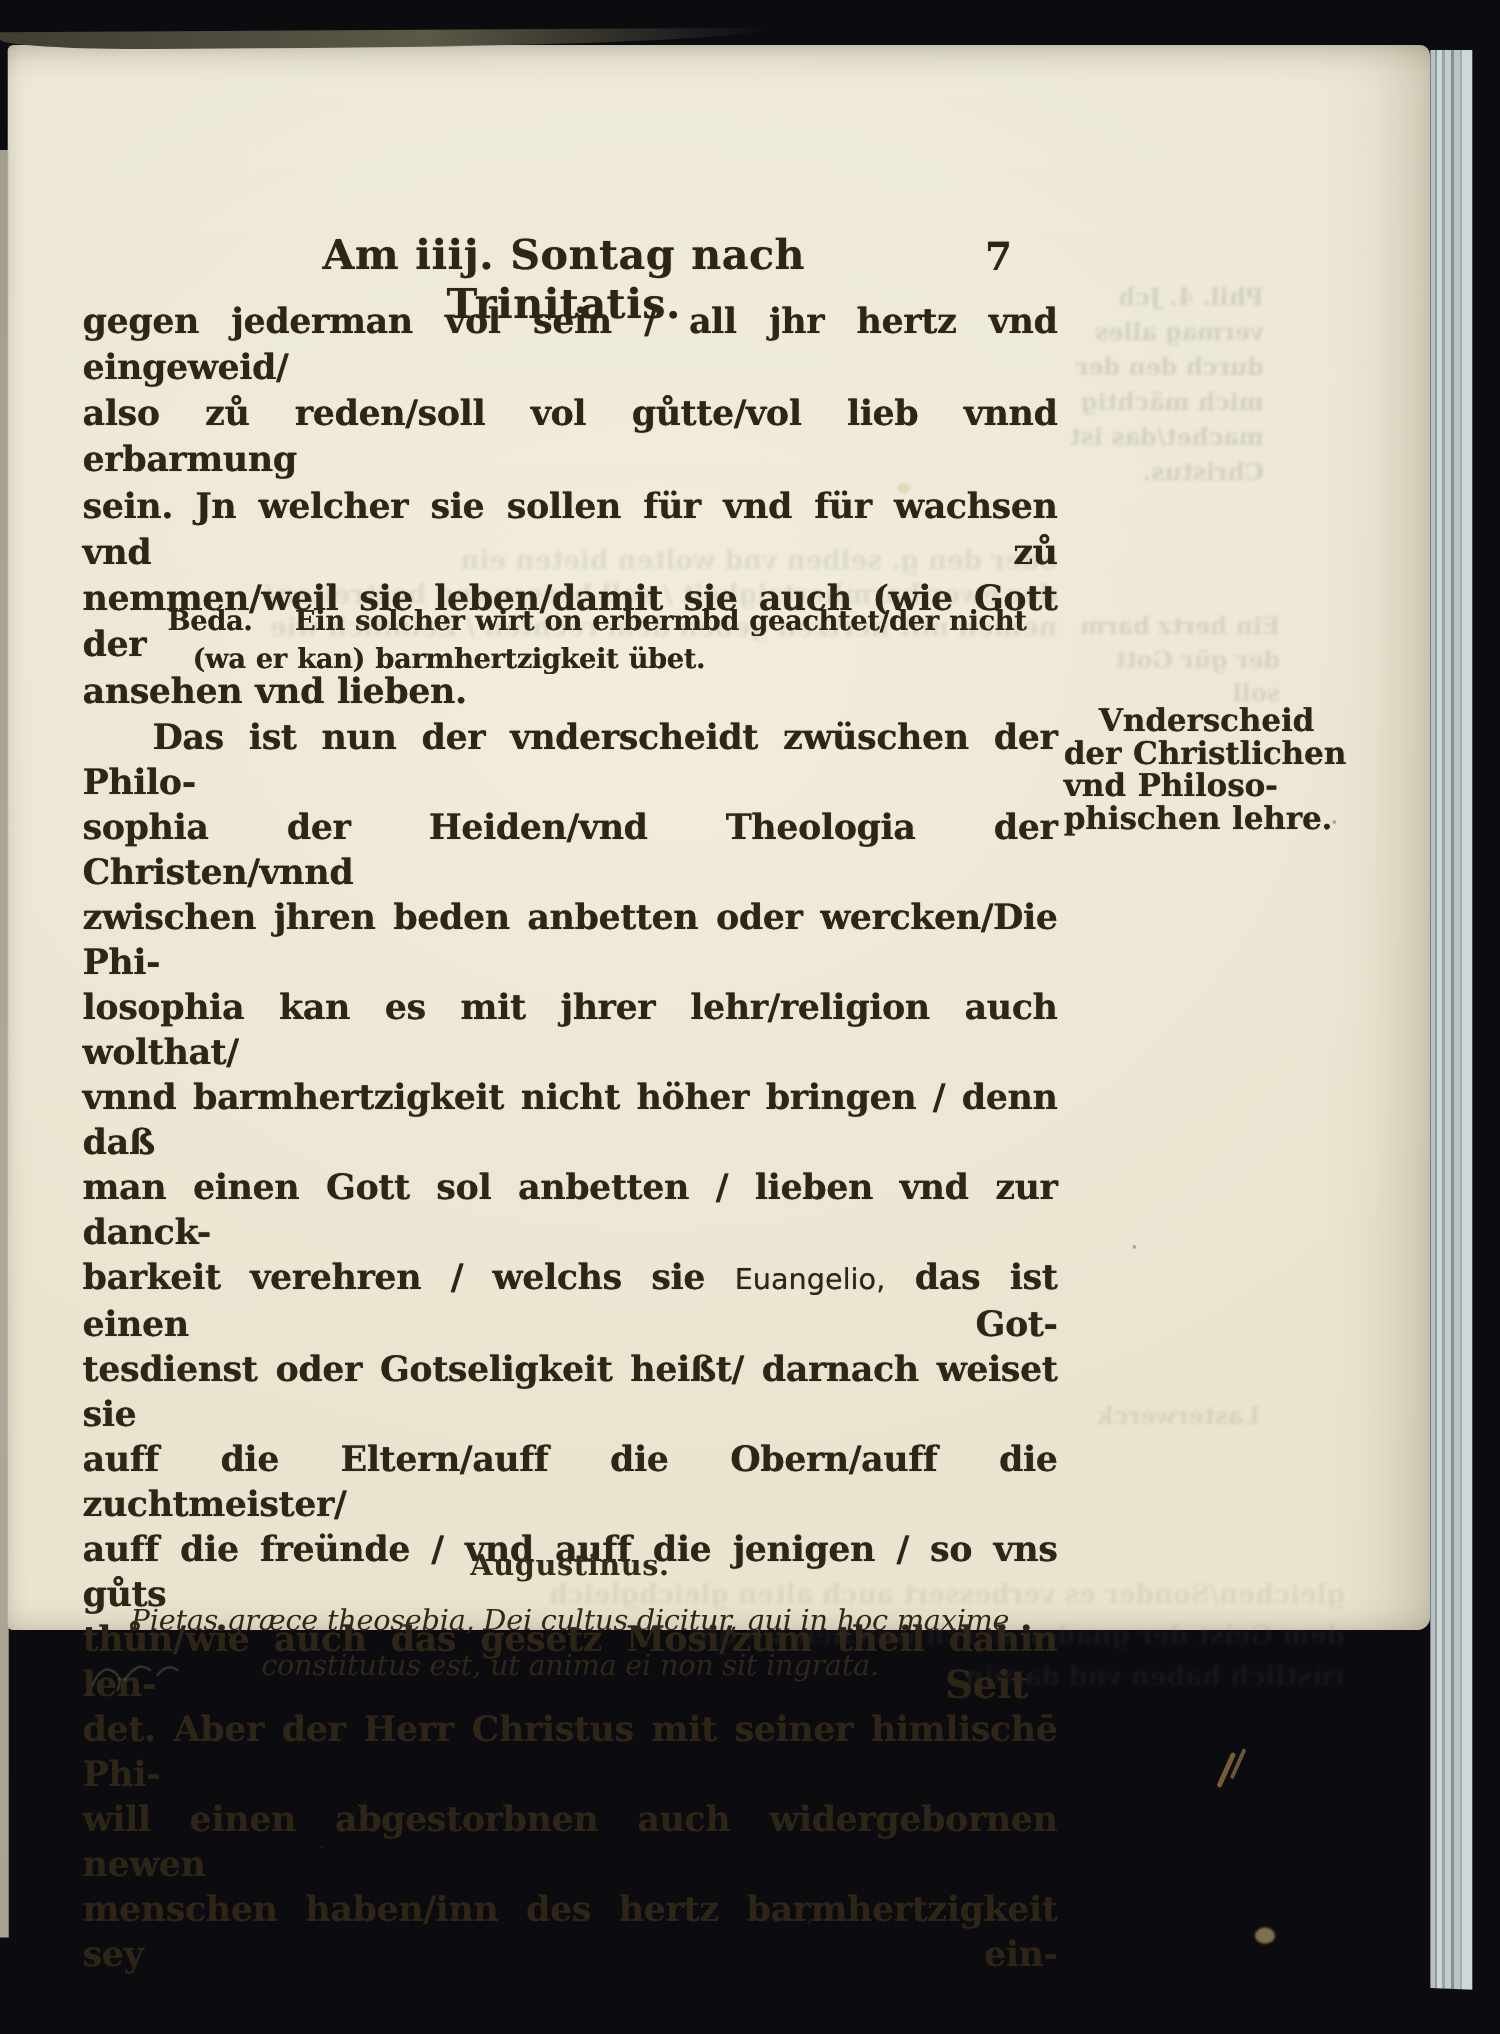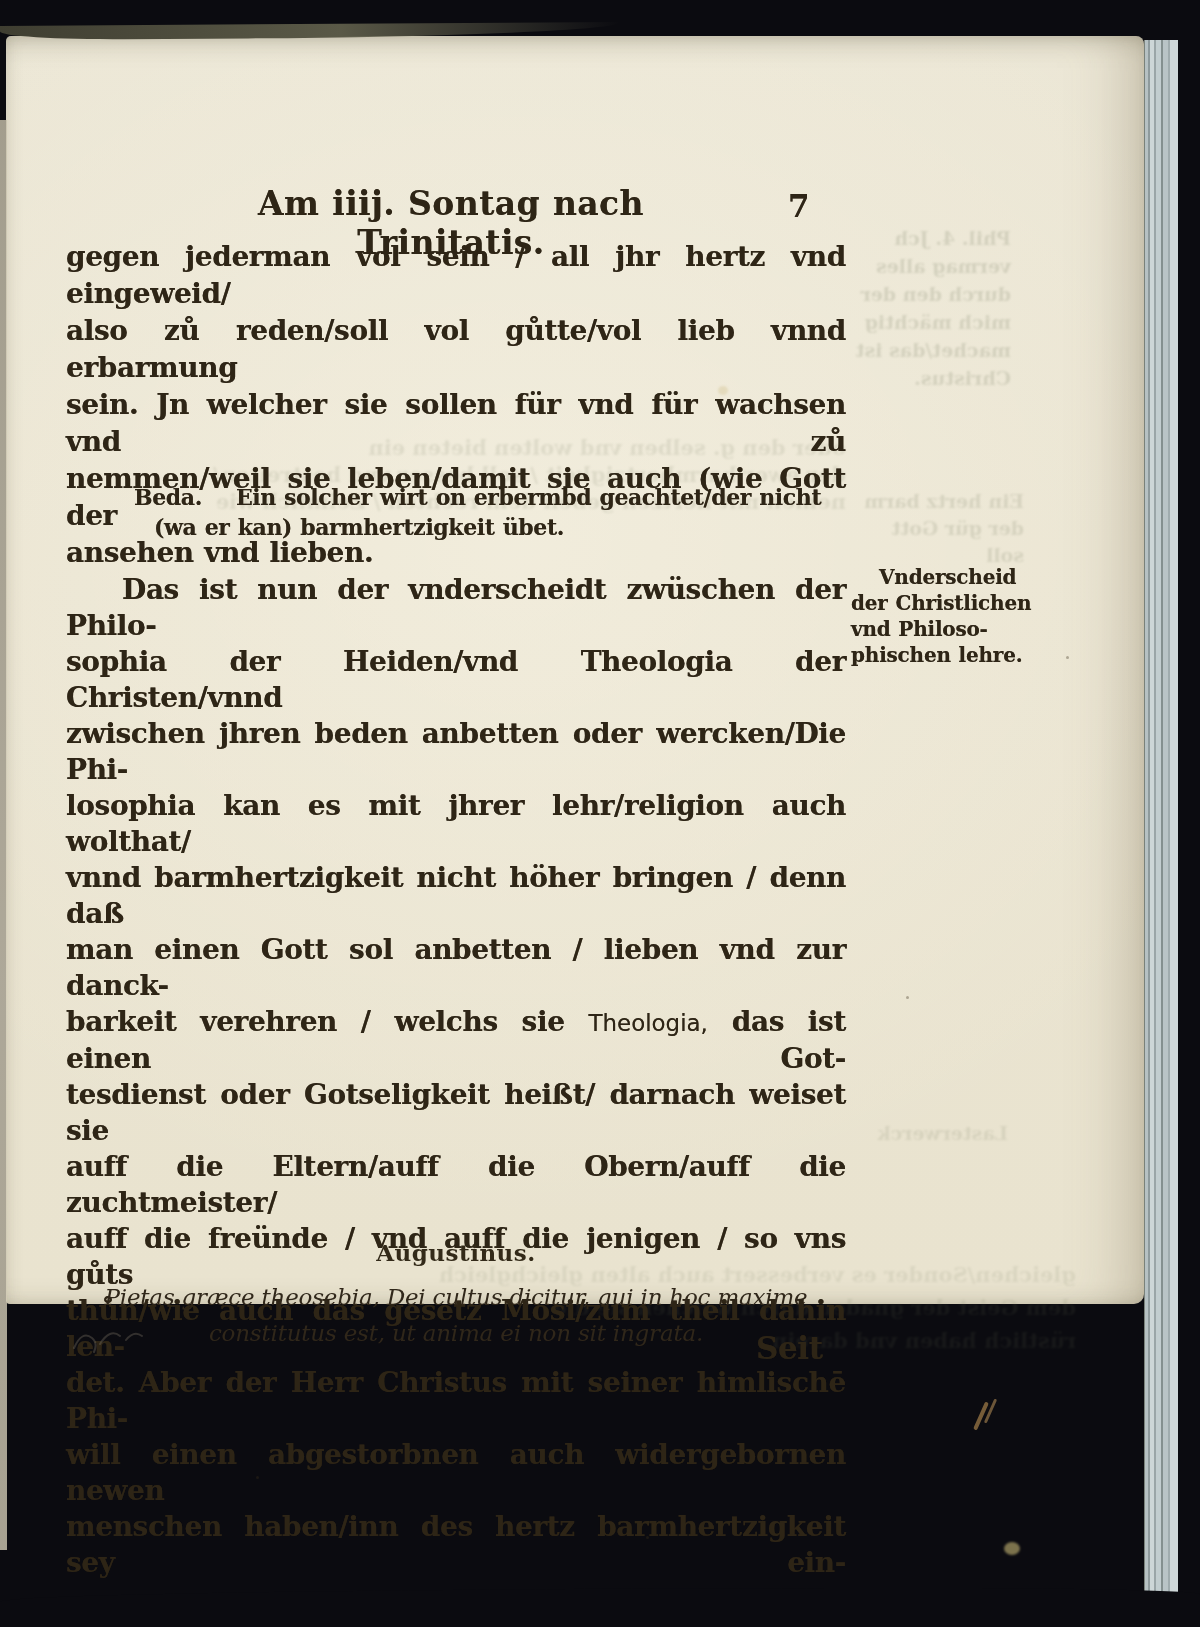--- a/index.html
+++ b/index.html
@@ -46,21 +46,21 @@
   .para1{left:60px;top:202px;width:780px;}
   .para2{left:60px;top:536px;width:780px;line-height:36px;}
   .para2 .tline:first-child{text-indent:56px;}
 
   .beda{position:absolute;left:128px;top:446px;width:648px;
         font-size:22px;line-height:30px;text-shadow:0 0 .4px rgba(46,37,22,.6);}
   .beda .l2{text-align:left;padding-left:20px;}
   .beda-label{margin-right:34px;}
 
   .margin-note{position:absolute;left:845px;top:528px;width:178px;
-        font-size:20px;line-height:26px;letter-spacing:-0.2px;}
+        font-size:25px;line-height:26px;letter-spacing:-0.2px;}
   .margin-note .tline:first-child{padding-left:28px;}
 
   .aug-head{position:absolute;left:60px;top:1203px;width:780px;text-align:center;
         font-size:23px;letter-spacing:.5px;font-weight:700;color:#332a19;}
   .latin{position:absolute;left:60px;top:1243px;width:780px;text-align:center;
         font-size:23px;line-height:36px;font-style:italic;font-weight:400;
         color:#30271a;letter-spacing:-0.2px;}
   .catchword{position:absolute;left:750px;top:1294px;font-size:31px;}
   .roman{font-family:"DejaVu Sans",sans-serif;font-weight:400;font-size:.82em;
         letter-spacing:0;}
@@ -140,21 +140,21 @@
       <div class="tline l2">(wa er kan) barmhertzigkeit übet.</div>
     </div>
 
     <div class="bl para para2">
         <div class="tline just">Das ist nun der vnderscheidt zwüschen der Philo-</div>
         <div class="tline just">sophia der Heiden/vnd Theologia der Christen/vnnd</div>
         <div class="tline just">zwischen jhren beden anbetten oder wercken/Die Phi-</div>
         <div class="tline just">losophia kan es mit jhrer lehr/religion auch wolthat/</div>
         <div class="tline just">vnnd barmhertzigkeit nicht höher bringen / denn daß</div>
         <div class="tline just">man einen Gott sol anbetten / lieben vnd zur danck-</div>
-        <div class="tline just">barkeit verehren / welchs sie <span class="roman">Theologia,</span> das ist einen Got-</div>
+        <div class="tline just">barkeit verehren / welchs sie <span class="roman">Euangelio,</span> das ist einen Got-</div>
         <div class="tline just">tesdienst oder Gotseligkeit heißt/ darnach weiset sie</div>
         <div class="tline just">auff die Eltern/auff die Obern/auff die zuchtmeister/</div>
         <div class="tline just">auff die freünde / vnd auff die jenigen / so vns gůts</div>
         <div class="tline just">thůn/wie auch das gesetz Mosi/zum theil dahin len-</div>
         <div class="tline just">det. Aber der Herr Christus mit seiner himlischē Phi-</div>
         <div class="tline just">will einen abgestorbnen auch widergebornen newen</div>
         <div class="tline just">menschen haben/inn des hertz barmhertzigkeit sey ein-</div>
       </div>
 
     <div class="bl margin-note">

